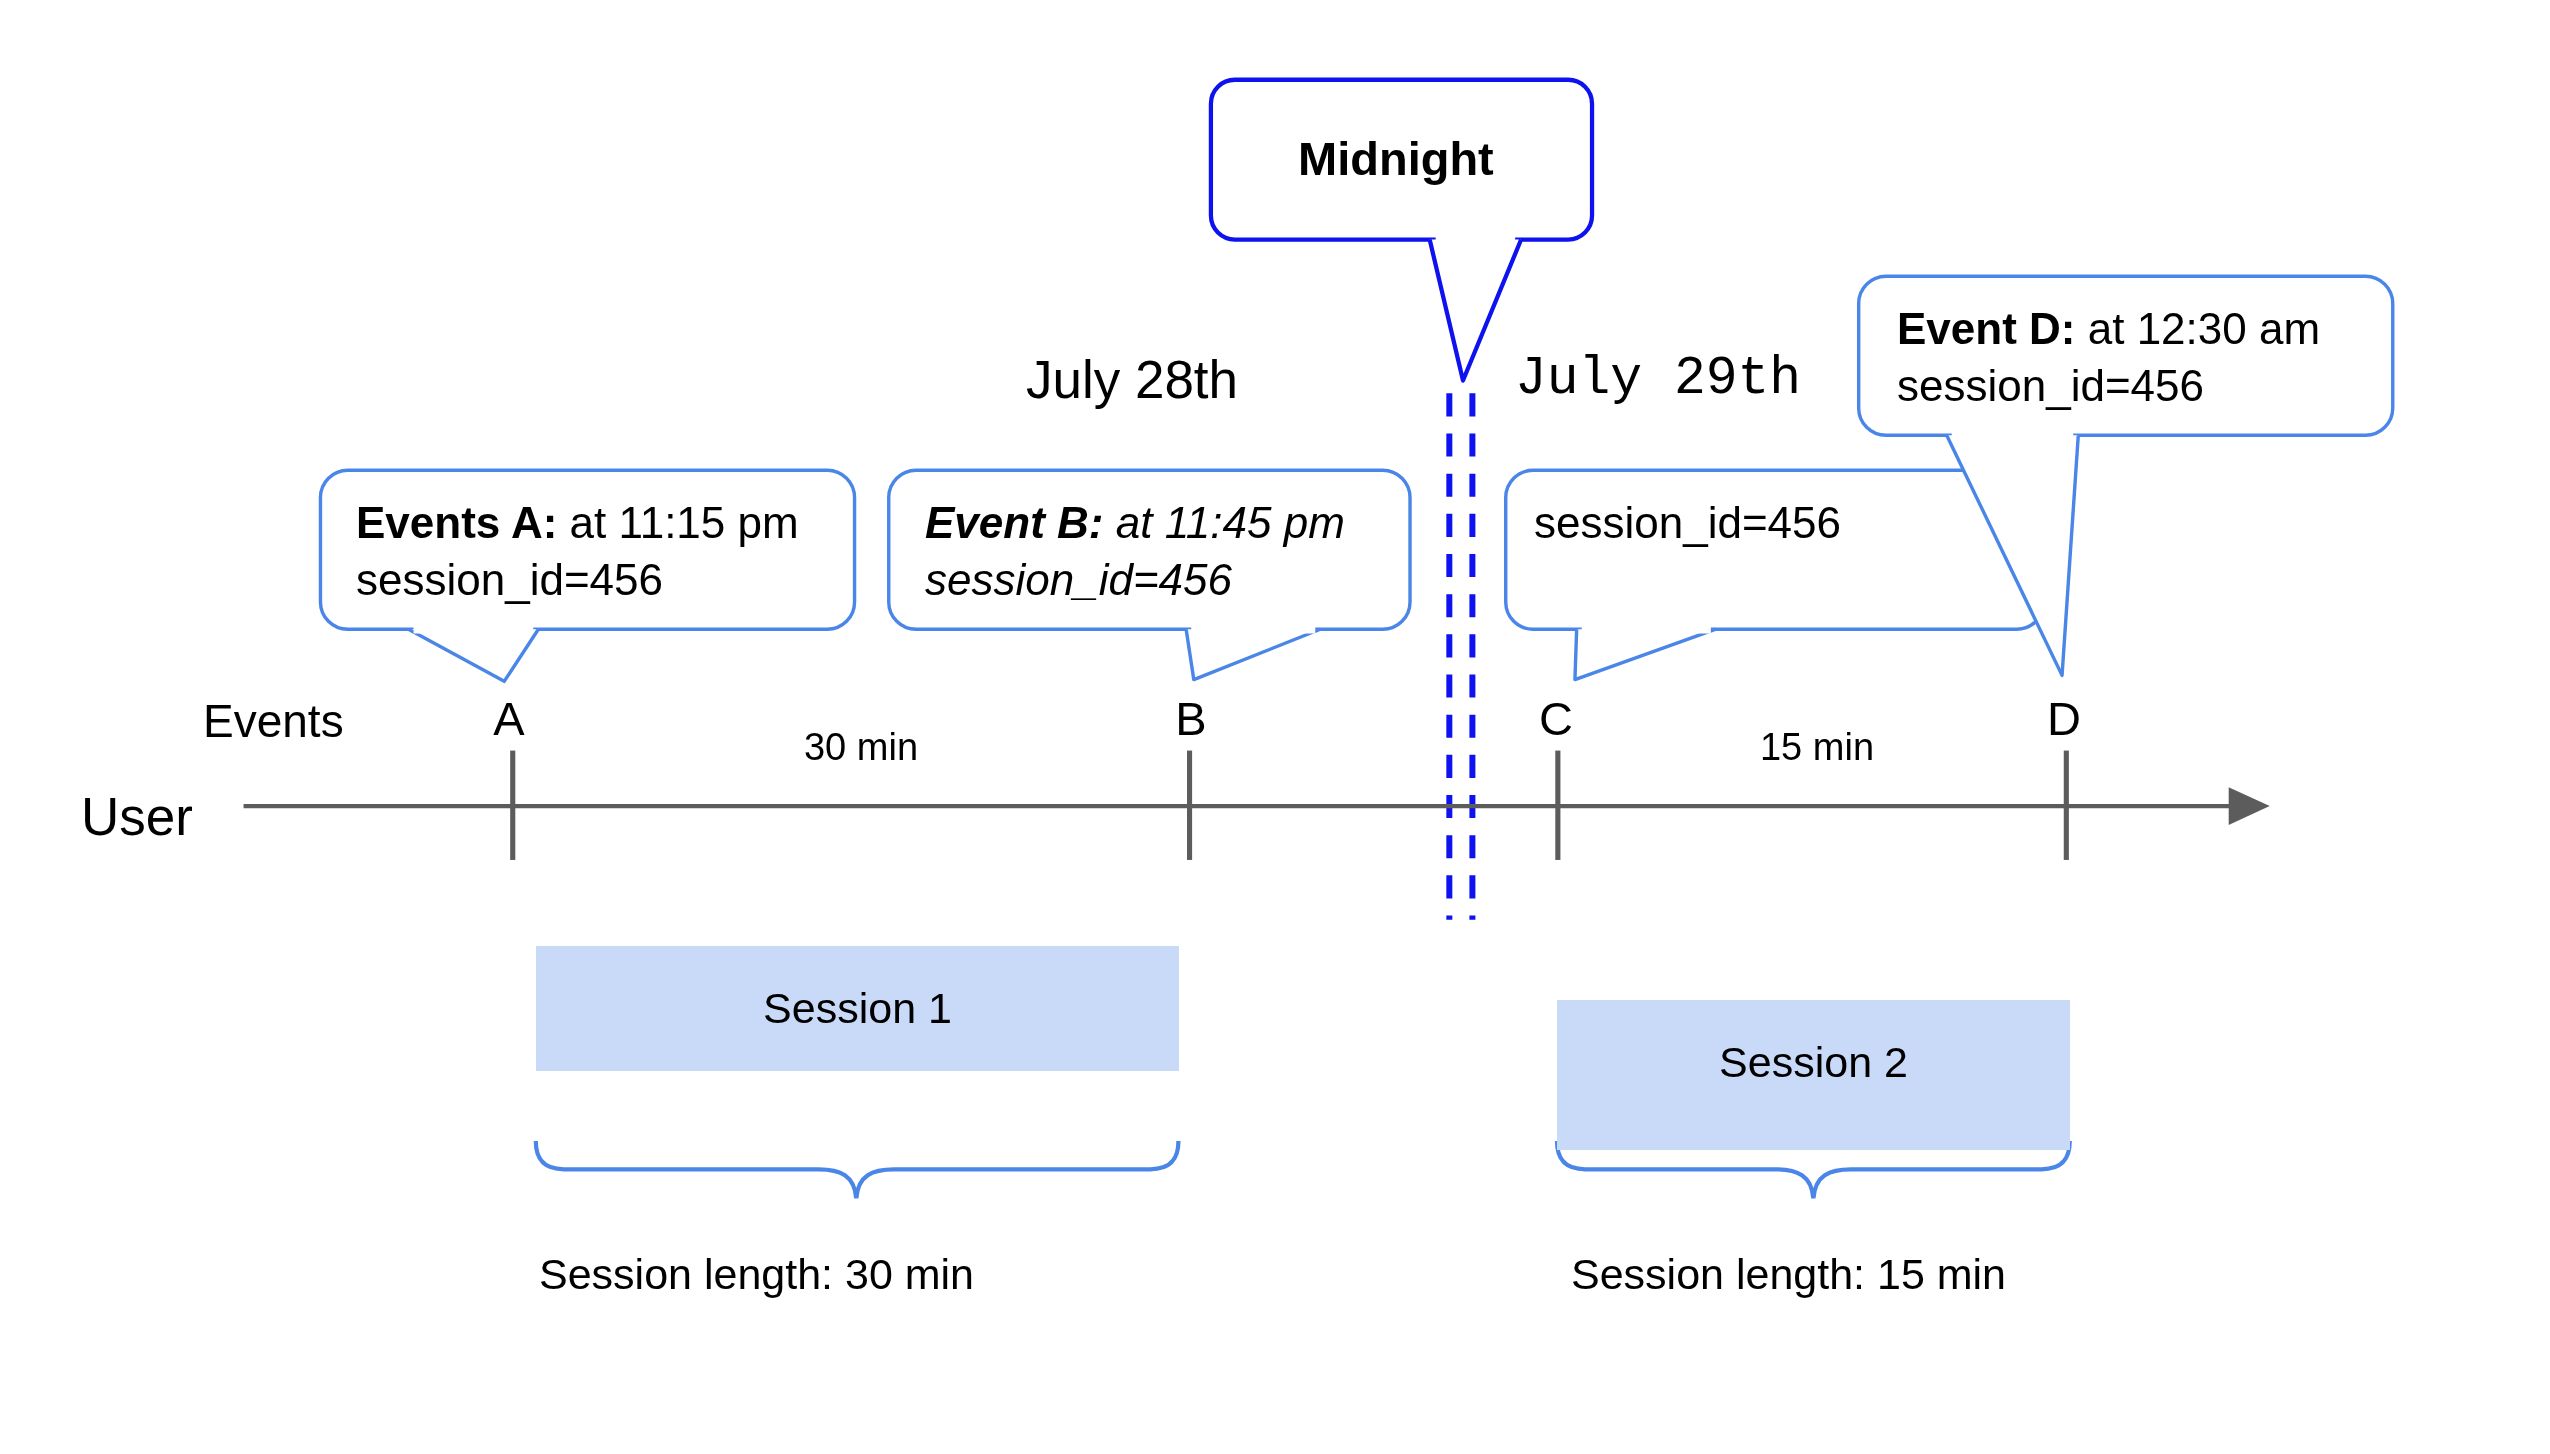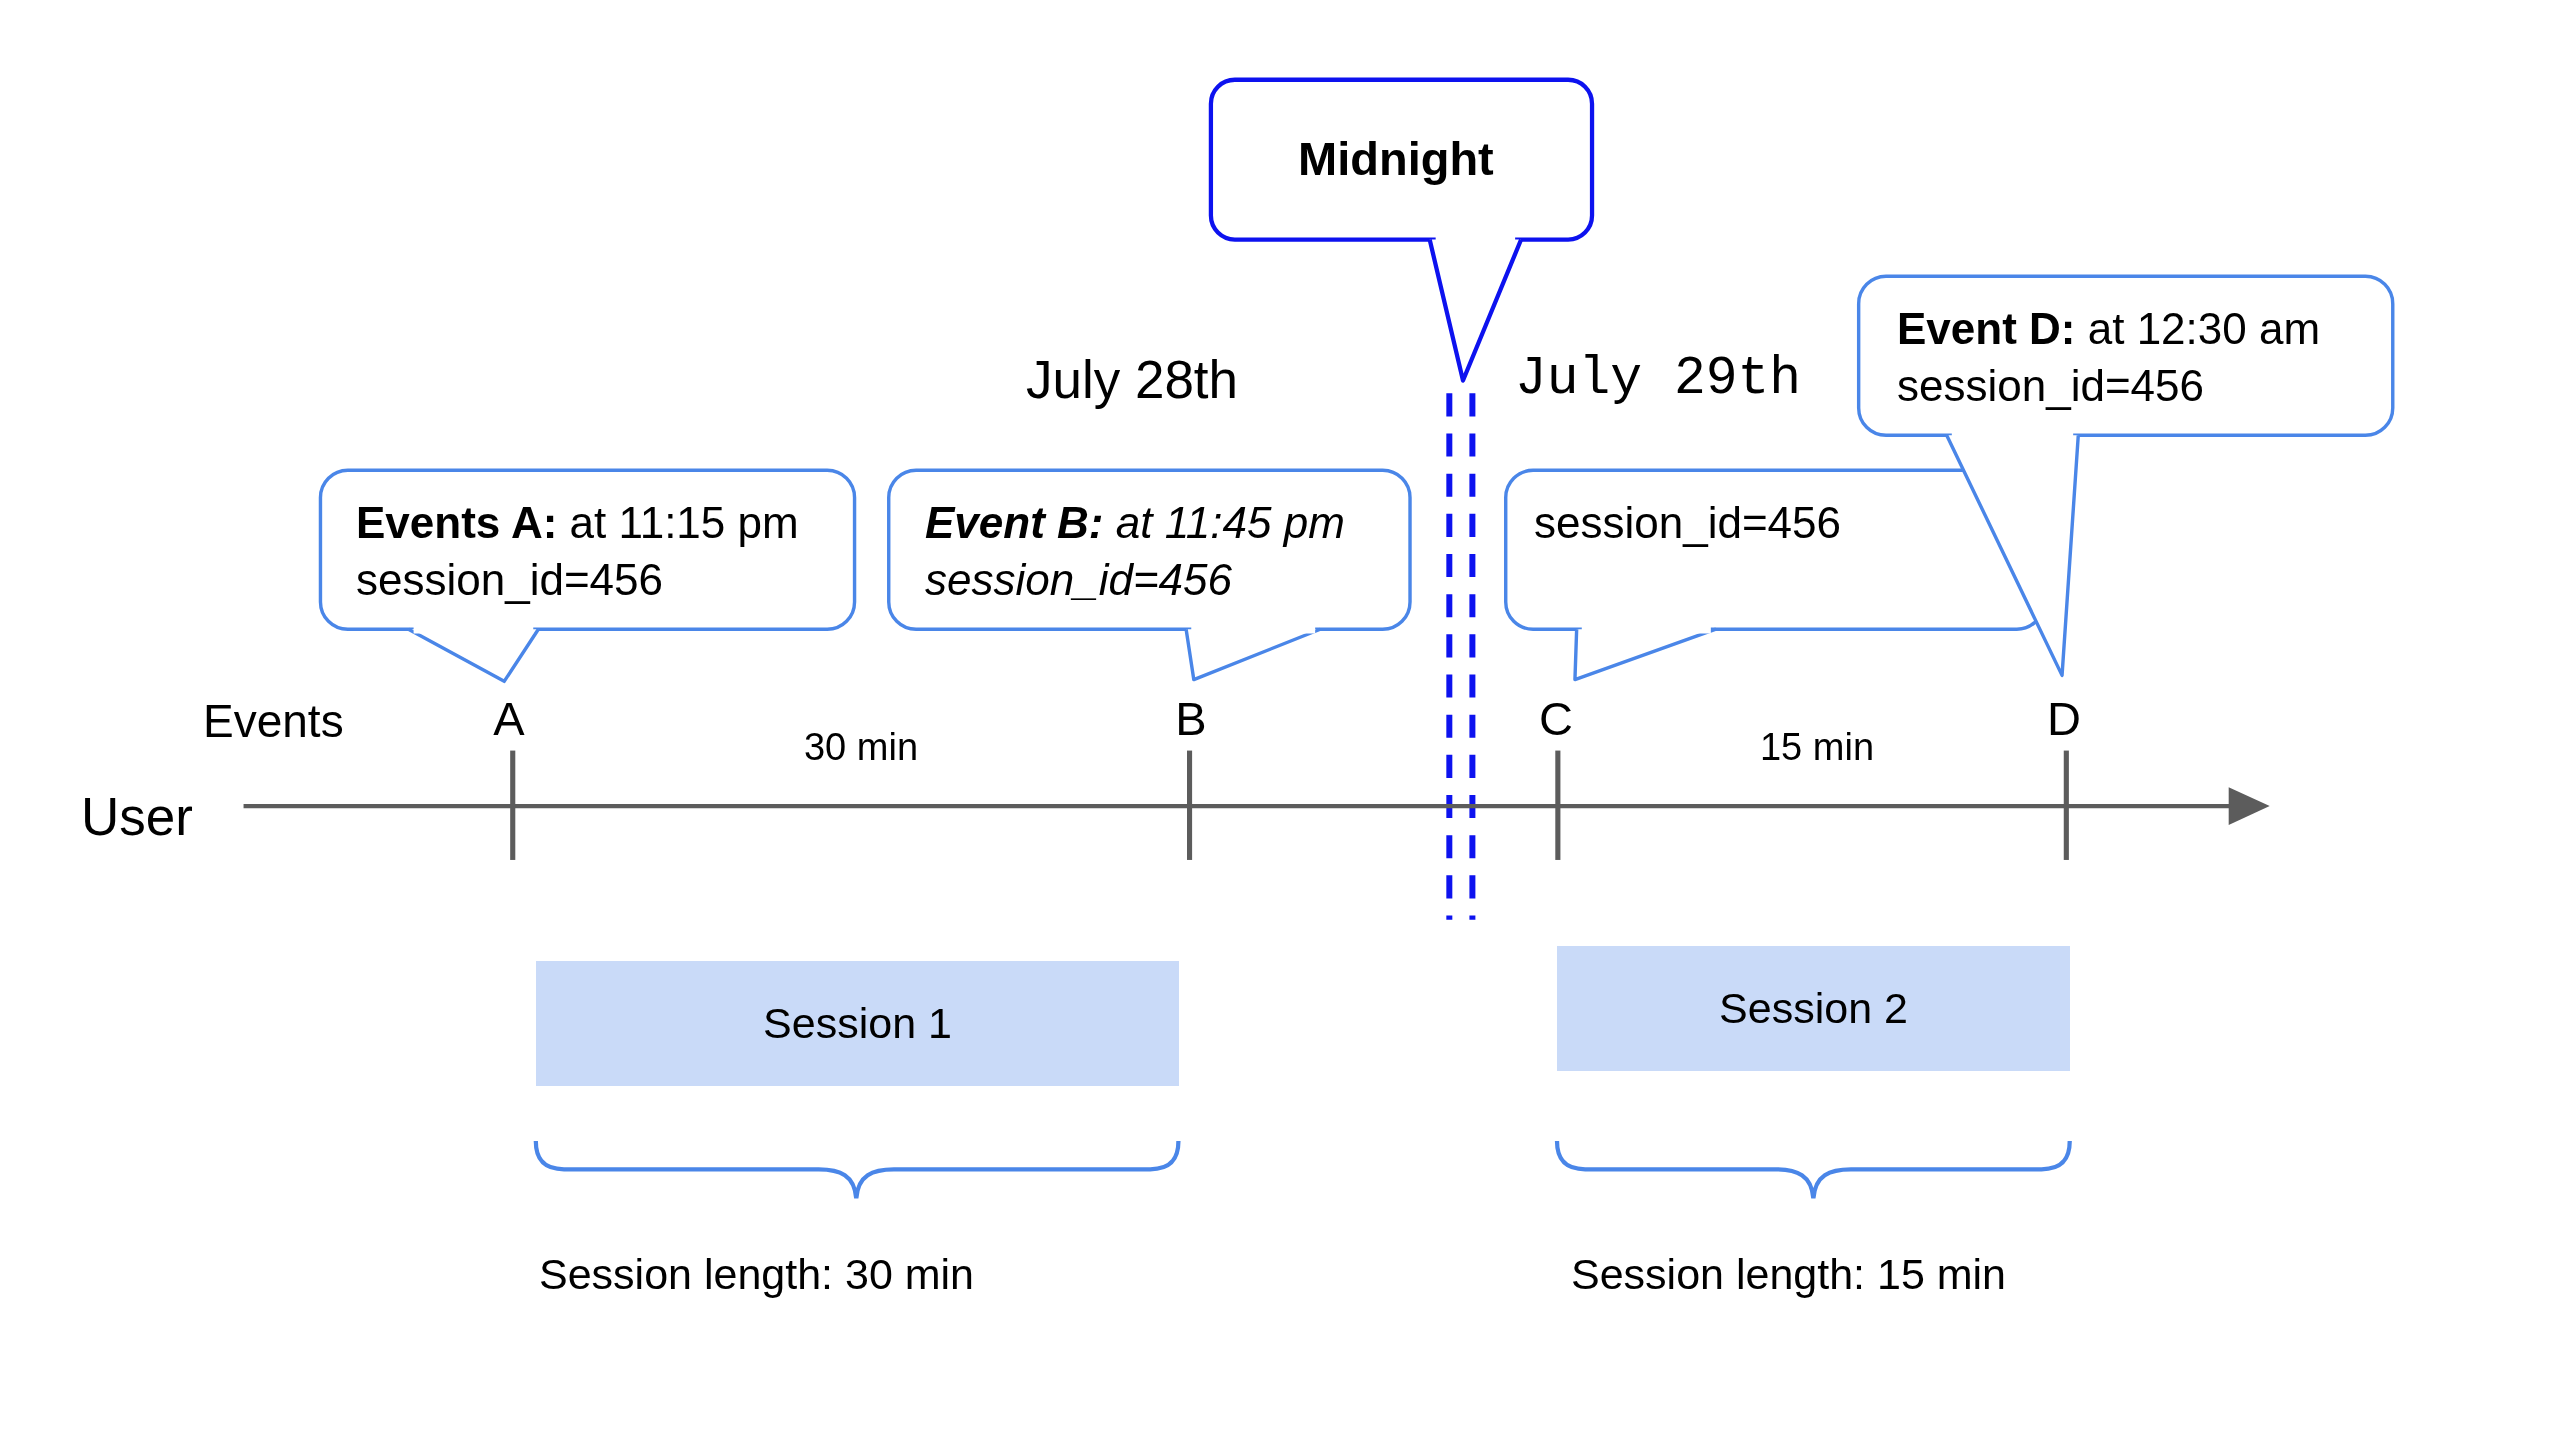--- a/index.html
+++ b/index.html
@@ -131,24 +131,24 @@
   <div class="abs axis-label-user" style="left:81px;top:786px;">User</div>
 
   <div class="abs centered marker-label" style="left:509px;top:691px;">A</div>
   <div class="abs centered marker-label" style="left:1191px;top:691px;">B</div>
   <div class="abs centered marker-label" style="left:1556px;top:691px;">C</div>
   <div class="abs centered marker-label" style="left:2064px;top:691px;">D</div>
 
   <div class="abs centered interval-label" style="left:861px;top:726px;">30 min</div>
   <div class="abs centered interval-label" style="left:1817px;top:726px;">15 min</div>
 
-  <div class="session-box" style="left:536px;top:946px;width:643px;height:125px;margin-top:15px;">
+  <div class="session-box" style="left:536px;top:946px;width:643px;height:125px;">
     <div class="session-label">Session 1</div>
   </div>
-  <div class="session-box" style="left:1557px;top:946px;width:513px;height:125px;">
+  <div class="session-box" style="left:1557px;top:1000px;width:513px;height:150px;">
     <div class="session-label">Session 2</div>
   </div>
 
   <div class="abs session-length" style="left:539px;top:1250px;">Session length: 30 min</div>
   <div class="abs session-length" style="left:1571px;top:1250px;">Session length: 15 min</div>
 
 </div>
 
 
 </body></html>

